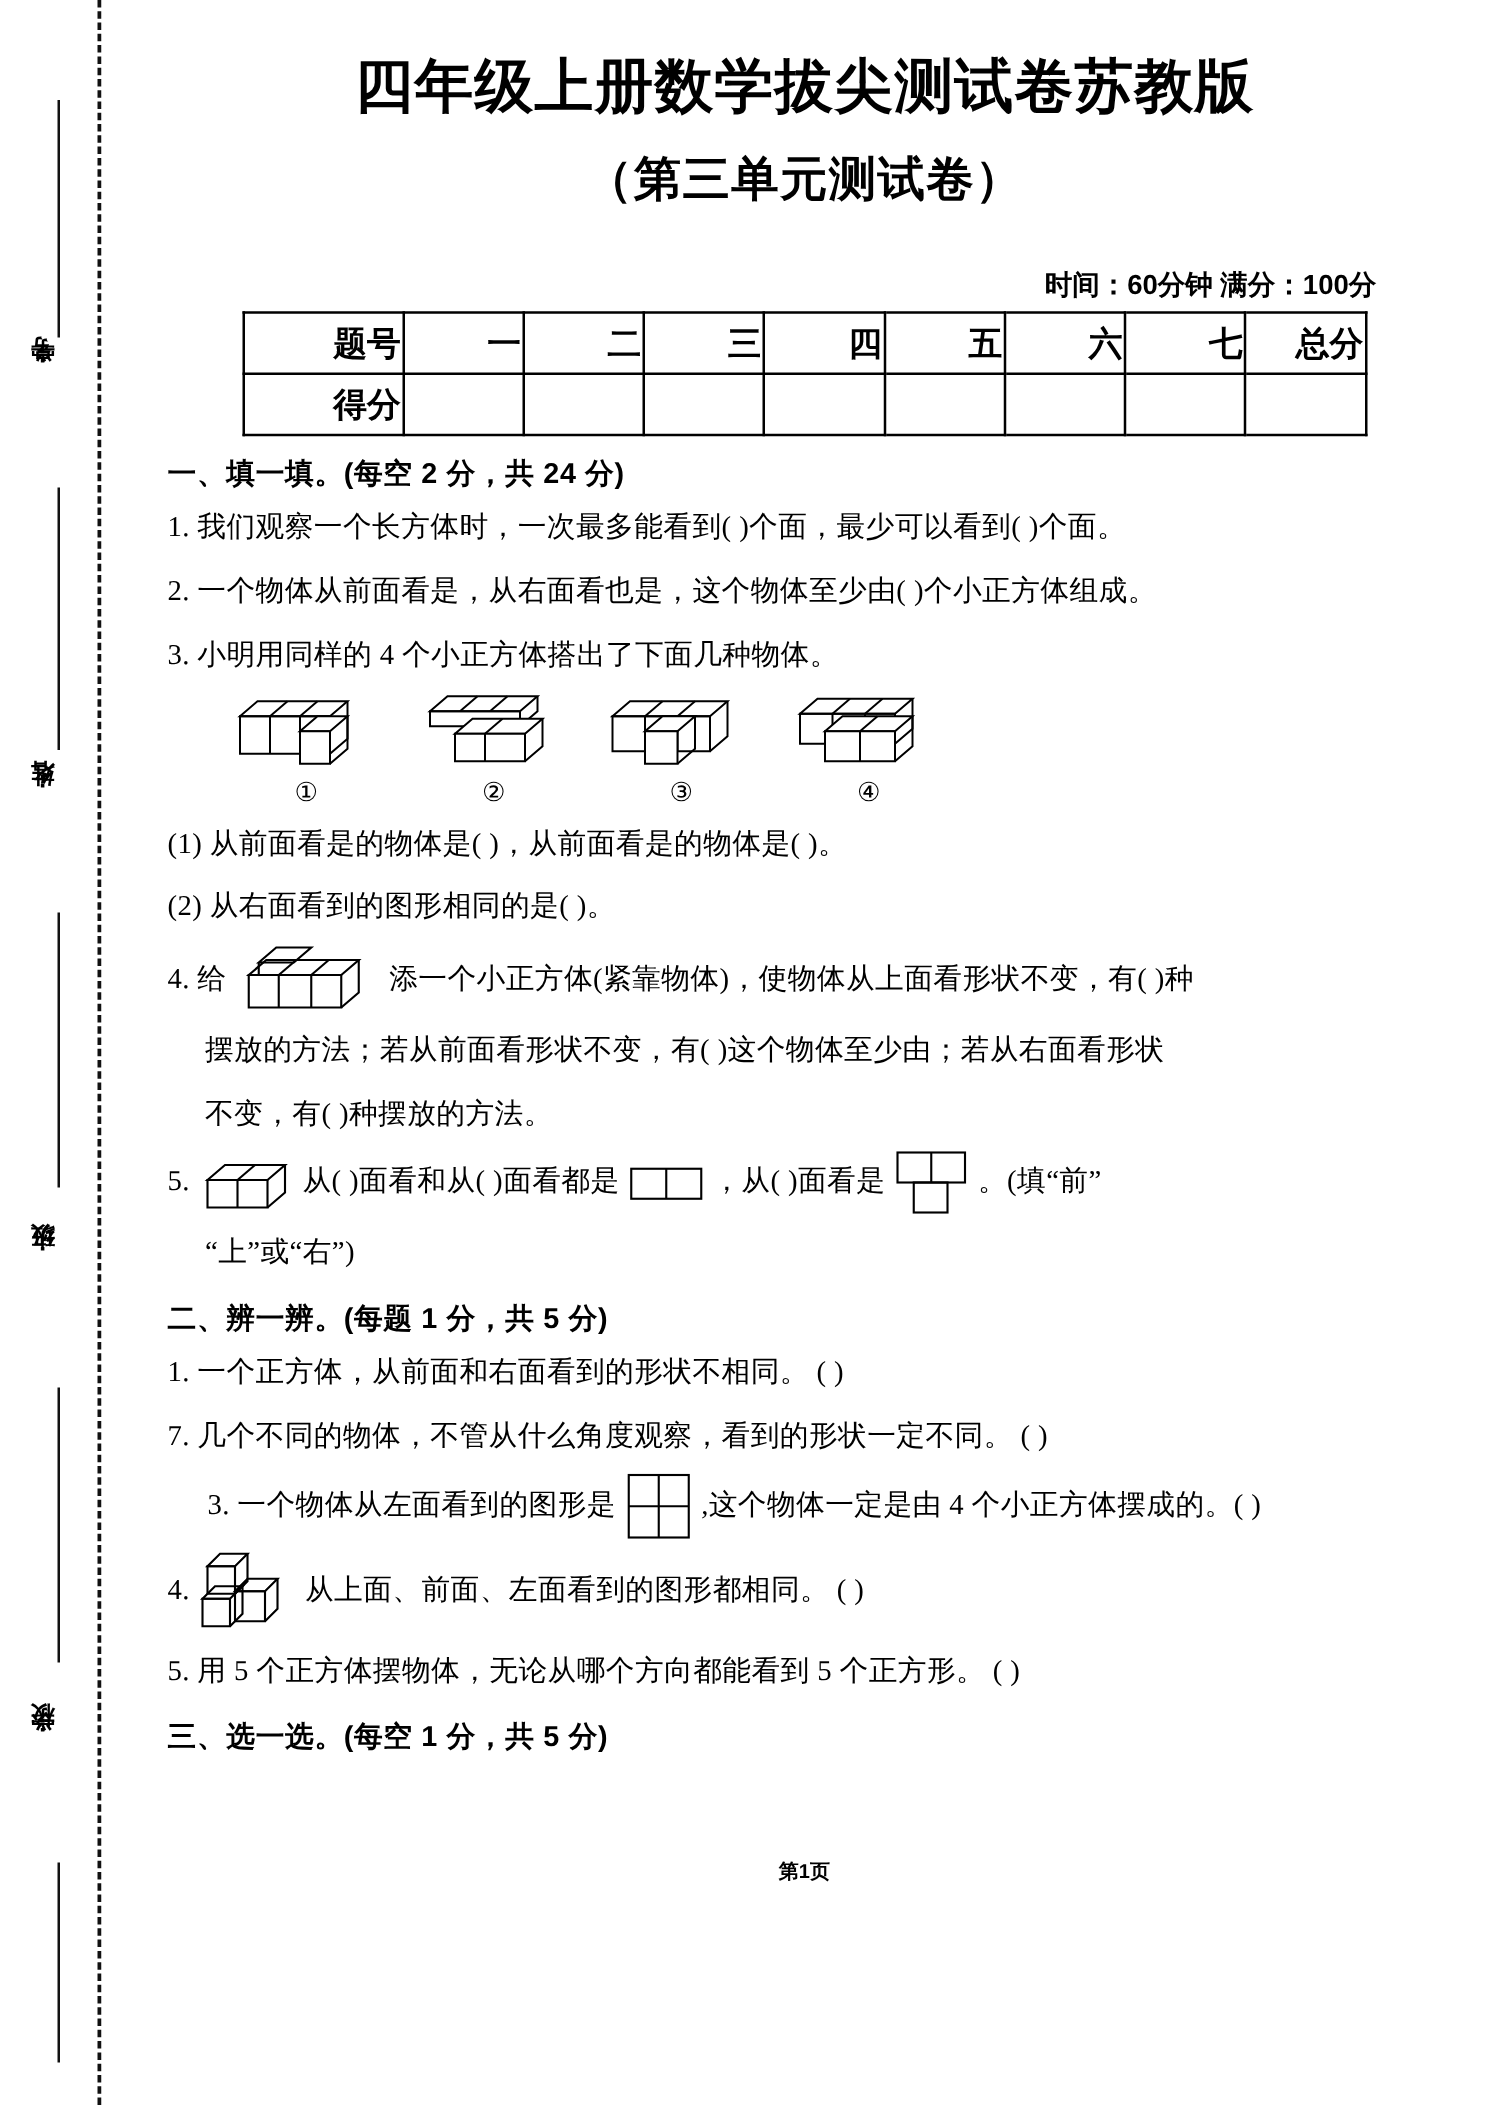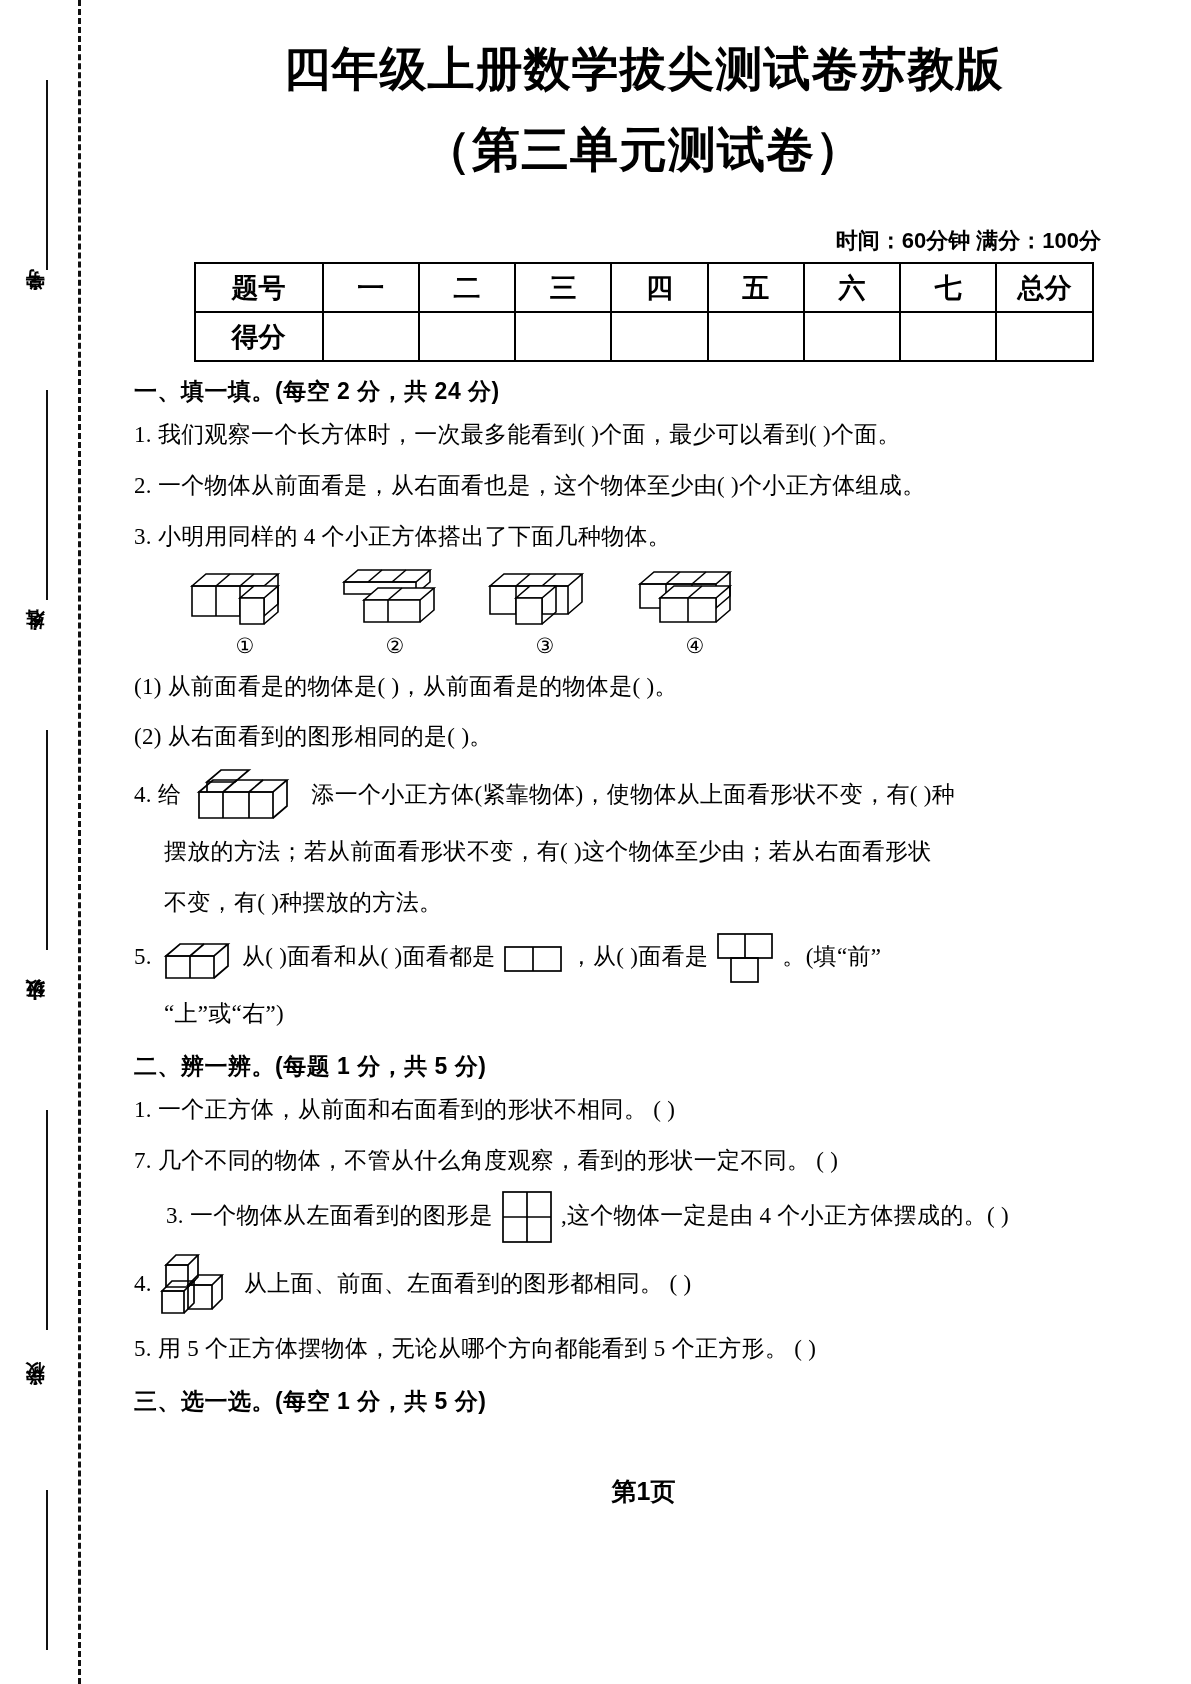--- a/index.html
+++ b/index.html
@@ -45,21 +45,21 @@
     font-weight:bold;
     font-size:47px;
     letter-spacing:1px;
     margin-top:42px;
     line-height:1.15;
   }
   .title2 {
     text-align:center;
     font-family:"Liberation Sans","DejaVu Sans",sans-serif;
     font-weight:bold;
-    font-size:48px;
+    font-size:38px;
     margin-top:22px;
     letter-spacing:1px;
   }
 
   .meta {
     text-align:right;
     padding-right:90px;
     margin-top:44px;
     font-family:"Liberation Sans","DejaVu Sans",sans-serif;
     font-size:22px;
@@ -68,21 +68,21 @@
 
   table.score {
     border-collapse:collapse;
     margin:6px auto 0 auto;
     width:900px;
     table-layout:fixed;
   }
   table.score td {
     border:2px solid #000;
     height:49px;
-    text-align:center;
+    text-align:right;
     vertical-align:middle;
     font-family:"Liberation Sans","DejaVu Sans",sans-serif;
     font-weight:bold;
     font-size:27px;
   }
   table.score td.hdr { width:128px; }
 
   .content { padding:0 38px 0 38px; }
 
   .sec-head {
@@ -120,21 +120,21 @@
   svg.inline { vertical-align:-9px; }
   svg.inline-lg { vertical-align:-22px; }
   svg.inline-tall { vertical-align:-30px; }
 
   .footer {
     position:absolute;
     left:0; right:0; bottom:52px;
     text-align:center;
     font-family:"Liberation Sans","DejaVu Sans",sans-serif;
     font-weight:bold;
-    font-size:25px;
+    font-size:16px;
   }
 </style>
 </head>
 <body>
 
 <div id="left-strip">
   <div class="dashed-line"></div>
 
   <div class="seg-line" style="top:80px;height:190px;"></div>
   <div class="vlabel" style="top:280px;">学号：</div>

